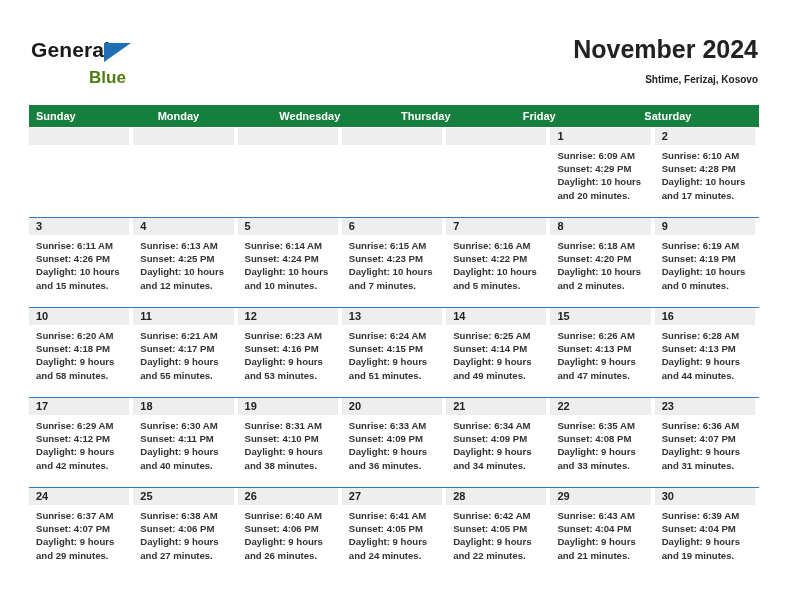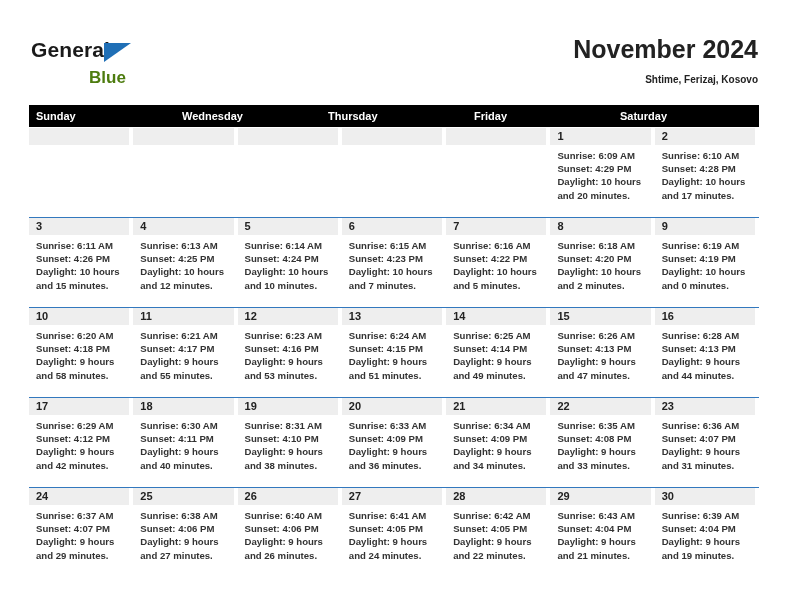--- a/index.html
+++ b/index.html
@@ -88,21 +88,21 @@
   
   .cal {
     position: absolute;
     left: 29px;
     top: 105px;
     width: 730px;
   }
   .dow-row {
     display: flex;
     width: 730px;
-    background: #000000;
+    background: #15803d;
     height: 22px;
   }
   .dow {
     flex: 1 1 0;
     font-size: 11px;
     color: #ffffff;
     line-height: 22px;
     padding-left: 7px;
     box-sizing: border-box;
     white-space: nowrap;
@@ -165,20 +165,21 @@
       <div class="cal-title">November 2024</div>
       <div class="cal-sub">Shtime, Ferizaj, Kosovo</div>
     </div>
 
   </div>
 
   <div class="cal">
 
     <div class="dow-row">
       <div class="dow">Sunday</div>
+      <div class="dow">Monday</div>
       <div class="dow">Wednesday</div>
       <div class="dow">Thursday</div>
       <div class="dow">Friday</div>
       <div class="dow">Saturday</div>
     </div>
 
     <div class="week first">
       <div class="cell empty">
           <div class="daynum"></div>
           <div class="info">

